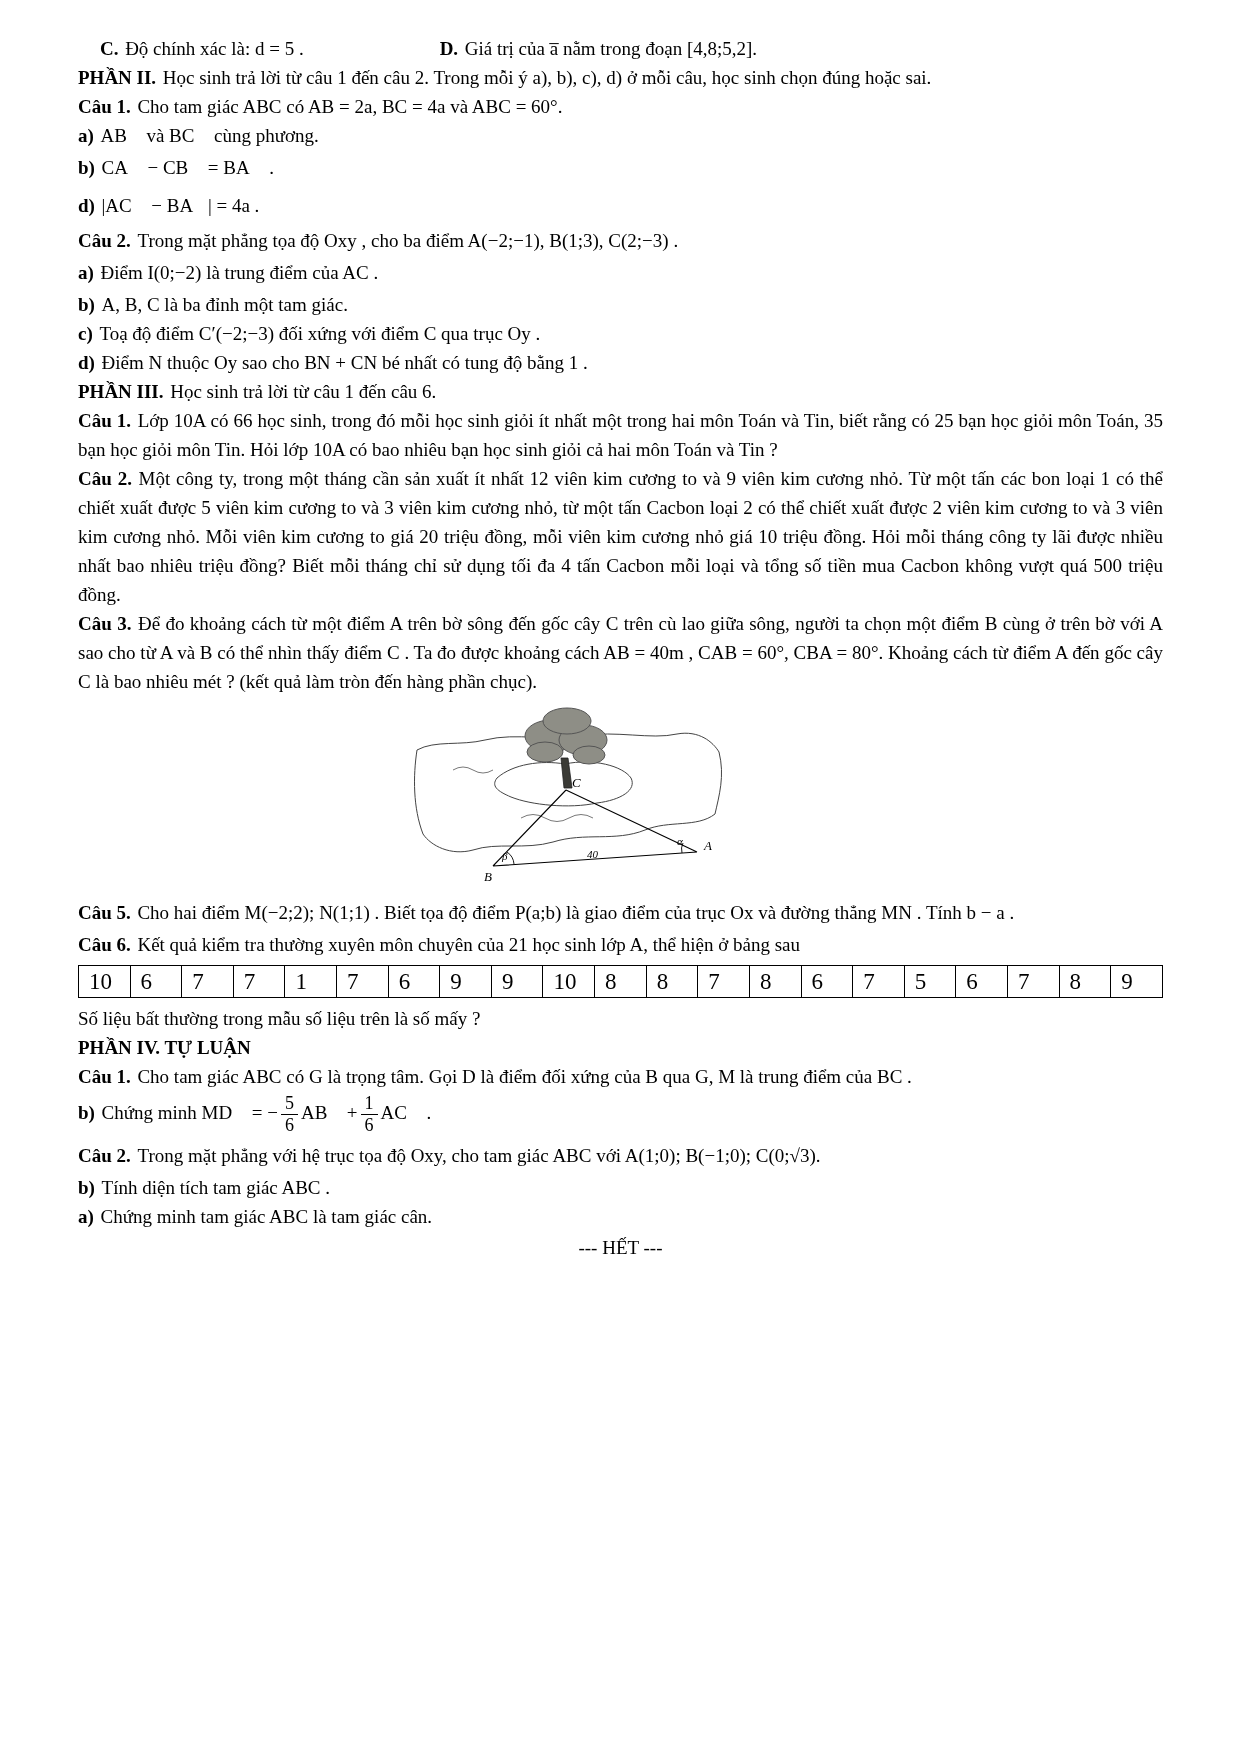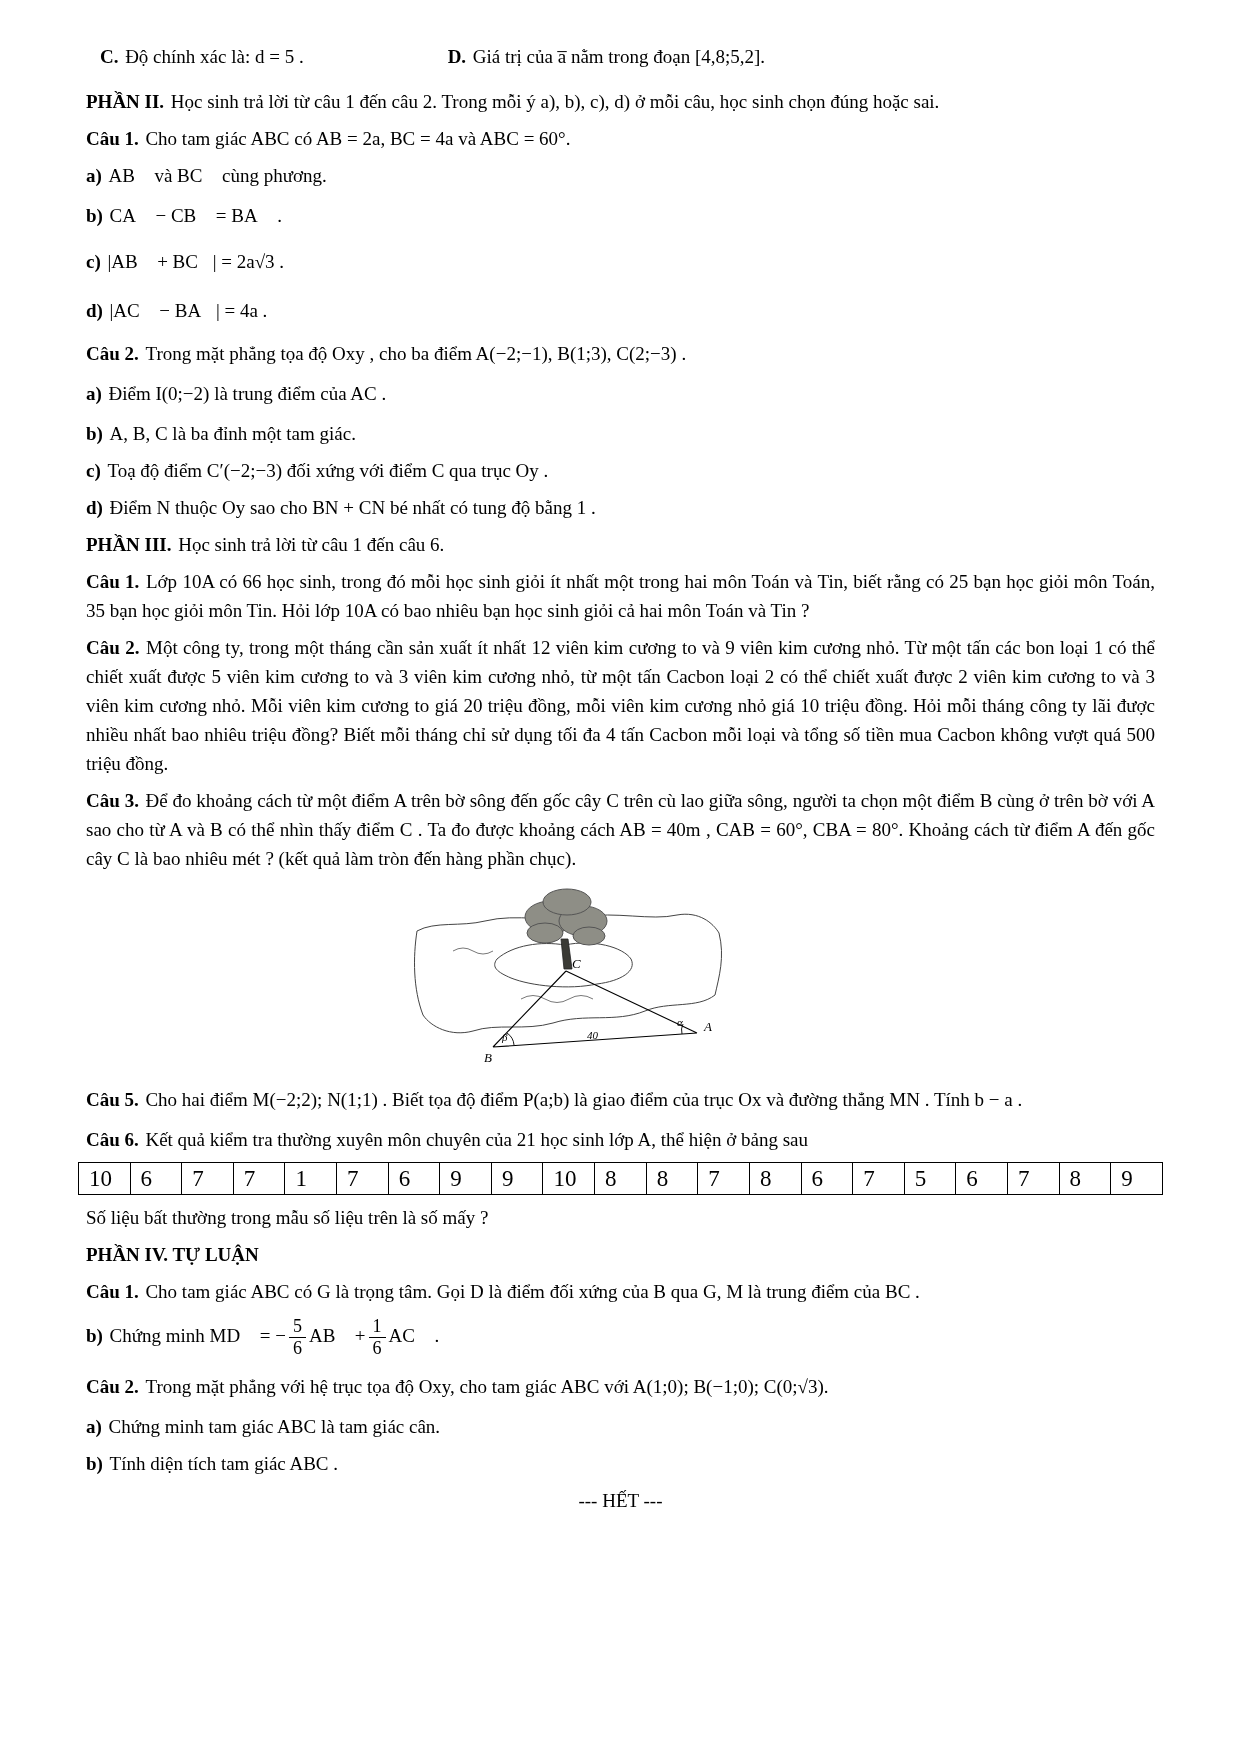--- a/index.html
+++ b/index.html
@@ -4,21 +4,21 @@
 <style>
   * { margin:0; padding:0; box-sizing:border-box; }
   html,body { background:#ffffff; }
   body {
     width:1241px; min-height:1755px;
     color:#000;
     font-family:"Liberation Serif","DejaVu Serif",serif;
     font-size:19px; line-height:29px;
   }
   .page { padding:34px 78px 24px 78px; }
-  p { margin:8px; text-align:justify; }
+  p { margin:0; text-align:justify; }
   .lbl { font-weight:bold; margin-right:0.35em; }
   .options-row { display:flex; }
   .opt-c { margin-left:22px; }
   .opt-d { margin-left:136px; }
   .mathline { padding:6px 0; }
   .mathline-sm { padding:3px 0; }
   .part-heading-solo { font-weight:normal; }
   .fig-wrap { text-align:center; padding-right:110px; margin:4px 0 2px 0; }
   .figlbl { font-family:"Liberation Serif",serif; font-style:italic; font-size:13px; fill:#000; }
   .figlbl-sm { font-family:"Liberation Serif",serif; font-style:italic; font-size:11px; fill:#000; }
@@ -37,21 +37,20 @@
   <div class="options-row">
     <p class="opt-c"><b class="lbl">C.</b><span>Độ chính xác là: d = 5 .</span></p>
     <p class="opt-d"><b class="lbl">D.</b><span>Giá trị của a̅ nằm trong đoạn [4,8;5,2].</span></p>
   </div>
 
   <p><b class="lbl">PHẦN II.</b><span>Học sinh trả lời từ câu 1 đến câu 2. Trong mỗi ý a), b), c), d) ở mỗi câu, học sinh chọn đúng hoặc sai.</span></p>
 
   <p><b class="lbl">Câu 1.</b><span>Cho tam giác ABC có AB = 2a, BC = 4a và ABC = 60°.</span></p>
   <p><b class="lbl">a)</b><span>AB⃗ và BC⃗ cùng phương.</span></p>
   <p class="mathline-sm"><b class="lbl">b)</b><span>CA⃗ − CB⃗ = BA⃗ .</span></p>
-  <p class="mathline"><b class="lbl">c)</b><span>|AB⃗ + BC⃗| = 2a√3 .</span></p>
   <p class="mathline"><b class="lbl">d)</b><span>|AC⃗ − BA⃗| = 4a .</span></p>
 
   <p><b class="lbl">Câu 2.</b><span>Trong mặt phẳng tọa độ Oxy , cho ba điểm A(−2;−1), B(1;3), C(2;−3) .</span></p>
   <p class="mathline-sm"><b class="lbl">a)</b><span>Điểm I(0;−2) là trung điểm của AC .</span></p>
   <p><b class="lbl">b)</b><span>A, B, C là ba đỉnh một tam giác.</span></p>
   <p><b class="lbl">c)</b><span>Toạ độ điểm C′(−2;−3) đối xứng với điểm C qua trục Oy .</span></p>
   <p><b class="lbl">d)</b><span>Điểm N thuộc Oy sao cho BN + CN bé nhất có tung độ bằng 1 .</span></p>
 
   <p><b class="lbl">PHẦN III.</b><span>Học sinh trả lời từ câu 1 đến câu 6.</span></p>
 
@@ -130,18 +129,18 @@
   <p><b class="lbl">Câu 1.</b><span>Cho tam giác ABC có G là trọng tâm. Gọi D là điểm đối xứng của B qua G, M là trung điểm của BC .</span></p>
   <p class="mathline-sm"><b class="lbl">b)</b><span>Chứng minh MD⃗ = −</span><span class="frac">
         <span class="num">5</span>
         <span class="den">6</span>
       </span><span>AB⃗ +</span><span class="frac">
         <span class="num">1</span>
         <span class="den">6</span>
       </span><span>AC⃗ .</span></p>
 
   <p class="mathline-sm"><b class="lbl">Câu 2.</b><span>Trong mặt phẳng với hệ trục tọa độ Oxy, cho tam giác ABC với A(1;0); B(−1;0); C(0;√3).</span></p>
+  <p><b class="lbl">b)</b><span>Tính diện tích tam giác ABC .</span></p>
   <p><b class="lbl">a)</b><span>Chứng minh tam giác ABC là tam giác cân.</span></p>
-  <p><b class="lbl">b)</b><span>Tính diện tích tam giác ABC .</span></p>
 
   <p class="footer"><span>--- HẾT ---</span></p>
 
 </div>
 
 </body></html>

